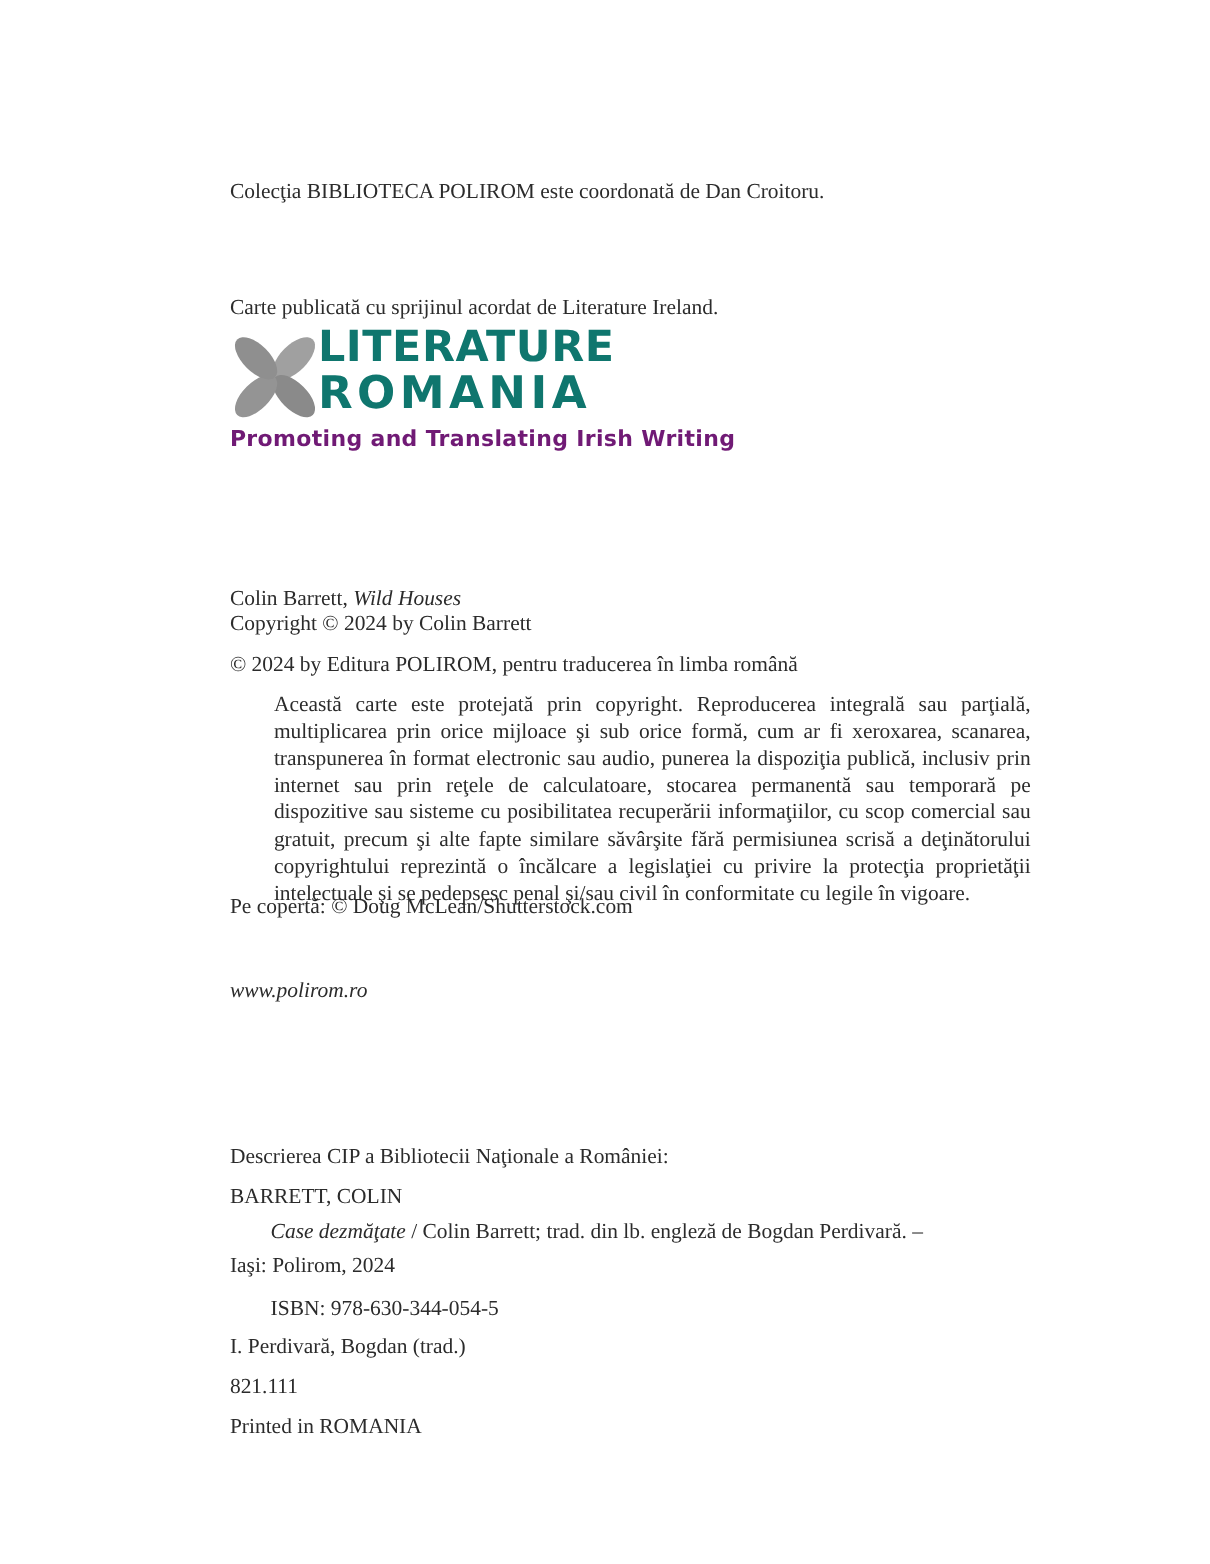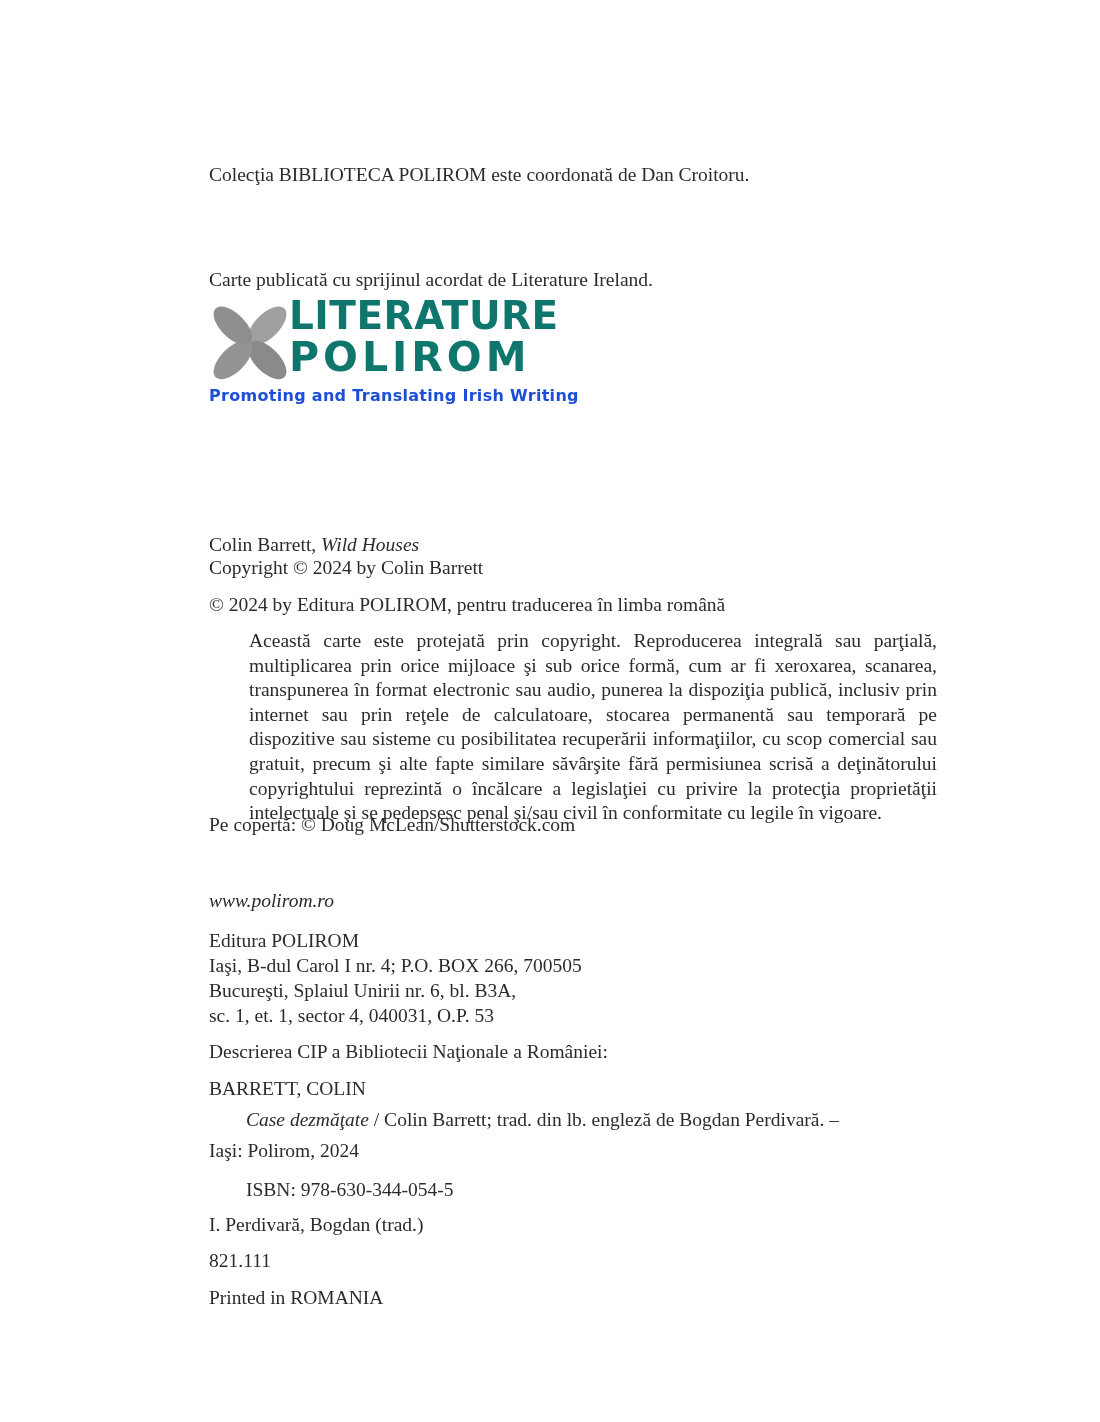--- a/index.html
+++ b/index.html
@@ -74,22 +74,22 @@
     font-size: 41px;
     line-height: 42px;
     letter-spacing: 4px;
   }
   .logo-tagline {
     position: absolute;
     left: 4px;
     top: 90px;
     font-family: "DejaVu Sans", sans-serif;
     font-weight: 700;
-    font-size: 16px;
-    color: #1d4ed8;
+    font-size: 20px;
+    color: #701a75;
     white-space: nowrap;
     letter-spacing: 0.3px;
   }
 </style>
 </head>
 <body>
 
 <div class="page">
 
   <div class="line" style="top:267px">Carte publicată cu sprijinul acordat de Literature Ireland.</div>
@@ -100,45 +100,39 @@
     <svg class="logo-flower" viewBox="0 0 100 100">
       <g transform="translate(50,51)">
         <ellipse cx="27" cy="0" rx="27" ry="13.5" fill="#a0a0a0" transform="rotate(315)"></ellipse>
         <ellipse cx="27" cy="0" rx="27" ry="13.5" fill="#8a8a8a" transform="rotate(45)"></ellipse>
         <ellipse cx="27" cy="0" rx="27" ry="13.5" fill="#949494" transform="rotate(135)"></ellipse>
         <ellipse cx="27" cy="0" rx="27" ry="13.5" fill="#8f8f8f" transform="rotate(225)"></ellipse>
       </g>
     </svg>
     <div class="logo-text">
       <div class="t1">LITERATURE</div>
-      <div class="t2">POLIROM</div>
+      <div class="t2">ROMANIA</div>
     </div>
     <div class="logo-tagline">Promoting and Translating Irish Writing</div>
   </div>
 
   <div class="line" style="top:532px">
     <span>Colin Barrett, </span><span class="ital">Wild Houses</span>
   </div>
 
   <div class="line" style="top:555px">Copyright © 2024 by Colin Barrett</div>
 
   <div class="line" style="top:592px">© 2024 by Editura POLIROM, pentru traducerea în limba română</div>
 
   <div class="legal" style="top:629px">Această carte este protejată prin copyright. Reproducerea integrală sau parţială, multiplicarea prin orice mijloace şi sub orice formă, cum ar fi xeroxarea, scanarea, transpunerea în format electronic sau audio, punerea la dispoziţia publică, inclusiv prin internet sau prin reţele de calculatoare, stocarea permanentă sau temporară pe dispozitive sau sisteme cu posibilitatea recuperării informaţiilor, cu scop comercial sau gratuit, precum şi alte fapte similare săvârşite fără permisiunea scrisă a deţinătorului copyrightului reprezintă o încălcare a legislaţiei cu privire la protecţia proprietăţii intelectuale şi se pedepsesc penal şi/sau civil în conformitate cu legile în vigoare.</div>
 
   <div class="line" style="top:812px">Pe copertă: © Doug McLean/Shutterstock.com</div>
 
   <div class="line ital" style="top:888px">www.polirom.ro</div>
 
-  <div class="pub-block" style="top:928px">
-    <div>Editura POLIROM</div>
-    <div>Iaşi, B-dul Carol I nr. 4; P.O. BOX 266, 700505</div>
-    <div>Bucureşti, Splaiul Unirii nr. 6, bl. B3A,</div>
-    <div>sc. 1, et. 1, sector 4, 040031, O.P. 53</div>
-  </div>
 
   <div class="line" style="top:1039px">Descrierea CIP a Bibliotecii Naţionale a României:</div>
 
   <div class="line" style="top:1076px">BARRETT, COLIN</div>
 
   <div class="line cip-indent" style="top:1107px">
     <span class="ital">Case dezmăţate</span><span> / Colin Barrett; trad. din lb. engleză de Bogdan Perdivară. –</span>
   </div>
   <div class="line" style="top:1138px">Iaşi: Polirom, 2024</div>
 

